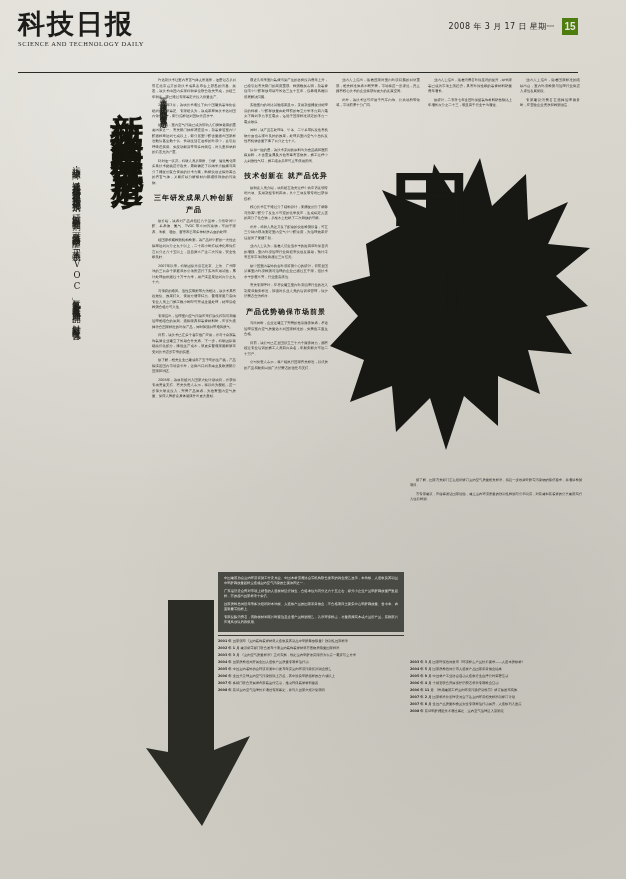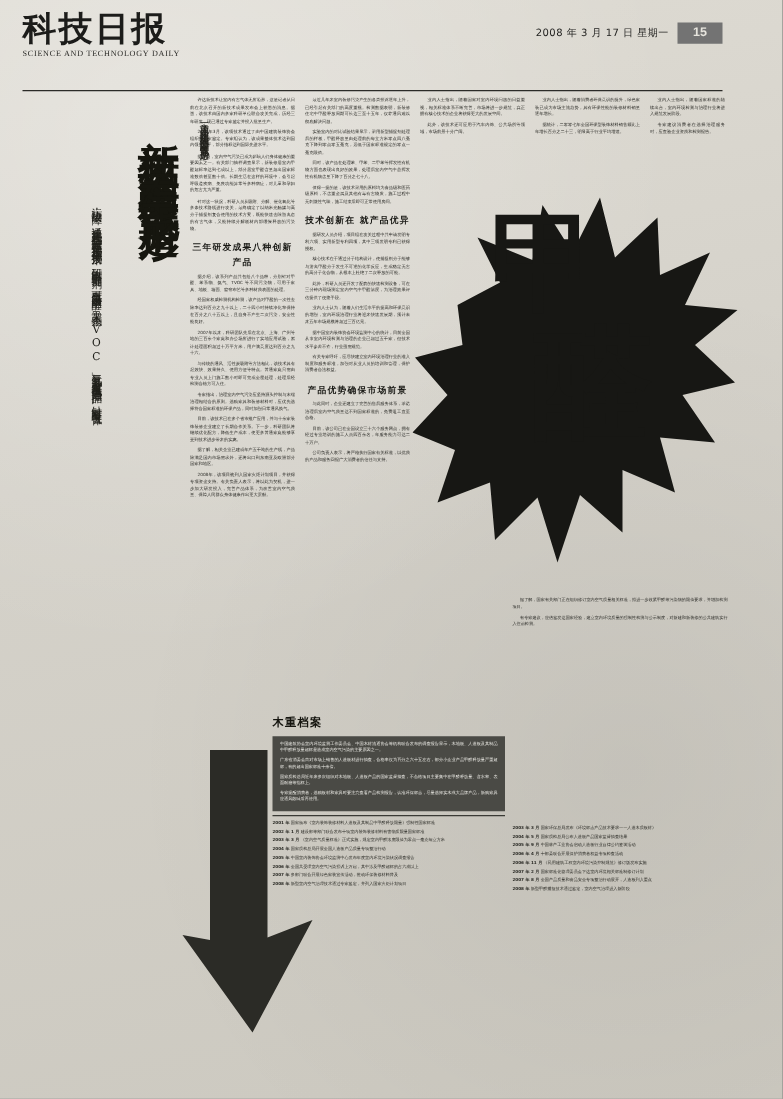--- a/index.html
+++ b/index.html
@@ -67,23 +67,23 @@
     align-items: center;
     gap: 7px;
   }
   .mast-date {
     font-family: "DejaVu Sans", sans-serif;
     font-size: 8px;
     color: #1f1f1d;
     letter-spacing: 0.4px;
   }
   .page-num {
-    width: 36px;
+    width: 16px;
     height: 17px;
-    background: #737373;
+    background: #4d7c0f;
     color: #e6e4dd;
     font-size: 10px;
     font-weight: bold;
     display: flex;
     align-items: center;
     justify-content: center;
     font-family: "Liberation Sans", sans-serif;
   }
   .mast-rule {
     position: absolute;
@@ -293,21 +293,20 @@
     </svg>
     <div class="big-char char1">甲</div>
     <div class="big-char char2">醛</div>
   </div>
 
   <svg class="arrow" viewBox="0 0 130 230">
     <polygon fill="#2b2b26" points="28,0 74,0 74,150 110,136 62,226 6,148 28,152"></polygon>
   </svg>
 
   <div class="box box-lower-left">
-    <div class="box-title">木重档案</div>
     <div class="dark-panel">
       <p>中国建筑协会室内环境监测工作委员会、中国木材流通协会等机构联合发布的调查报告显示，木地板、人造板及其制品中甲醛释放量超标是造成室内空气污染的主要原因之一。</p>
       <p>广东省消委会曾对市场上销售的人造板材进行抽查，合格率仅为百分之六十五左右，部分小企业产品甲醛释放量严重超标，有的超出国家标准十余倍。</p>
       <p>国家质检总局近年来多次组织对木地板、人造板产品的国家监督抽查，不合格项目主要集中在甲醛释放量、含水率、表面耐磨等指标上。</p>
       <p>专家提醒消费者，选购板材和家具时要注意查看产品检测报告，认准环保标志，尽量选择实木或大品牌产品，新购家具应通风散味后再使用。</p>
     </div>
     <div class="hairline"></div>
     <div class="timeline">
       <div><span class="tl-y">2001 年</span> <span>国家颁布《室内装饰装修材料人造板及其制品中甲醛释放限量》强制性国家标准</span></div>
       <div><span class="tl-y">2002 年 1 月</span> <span>建设部等部门联合发布十项室内装饰装修材料有害物质限量国家标准</span></div>

